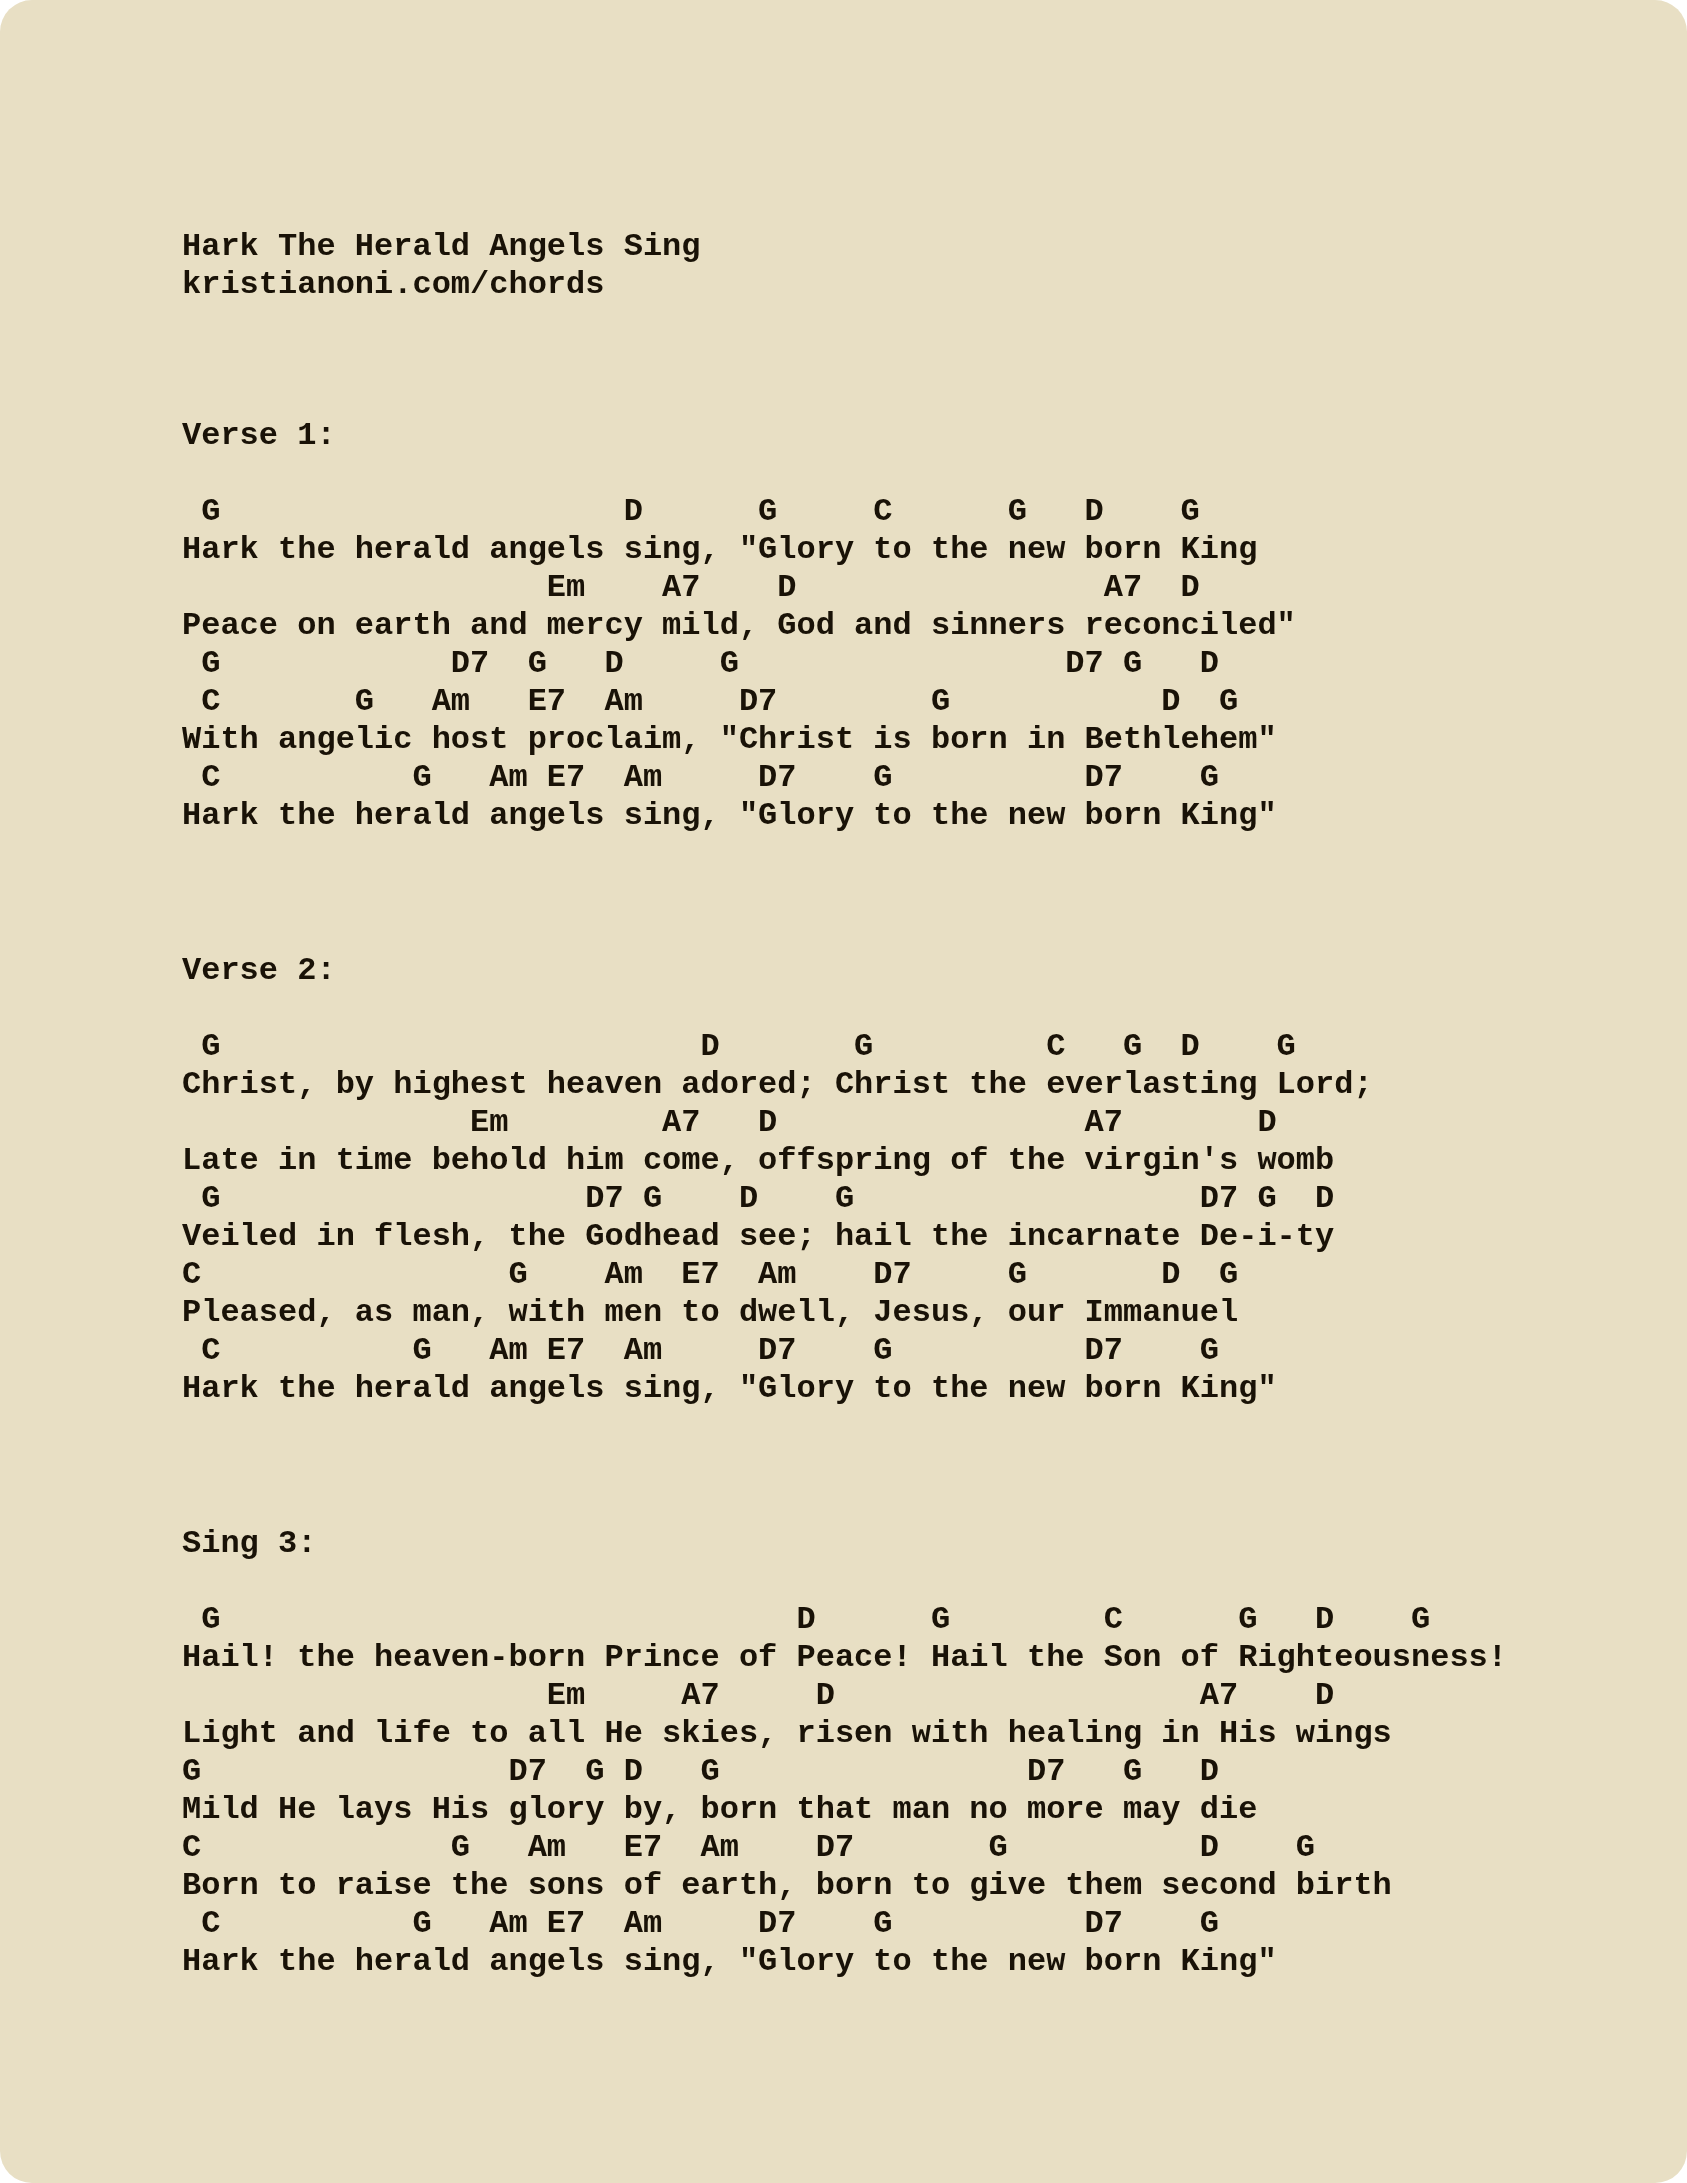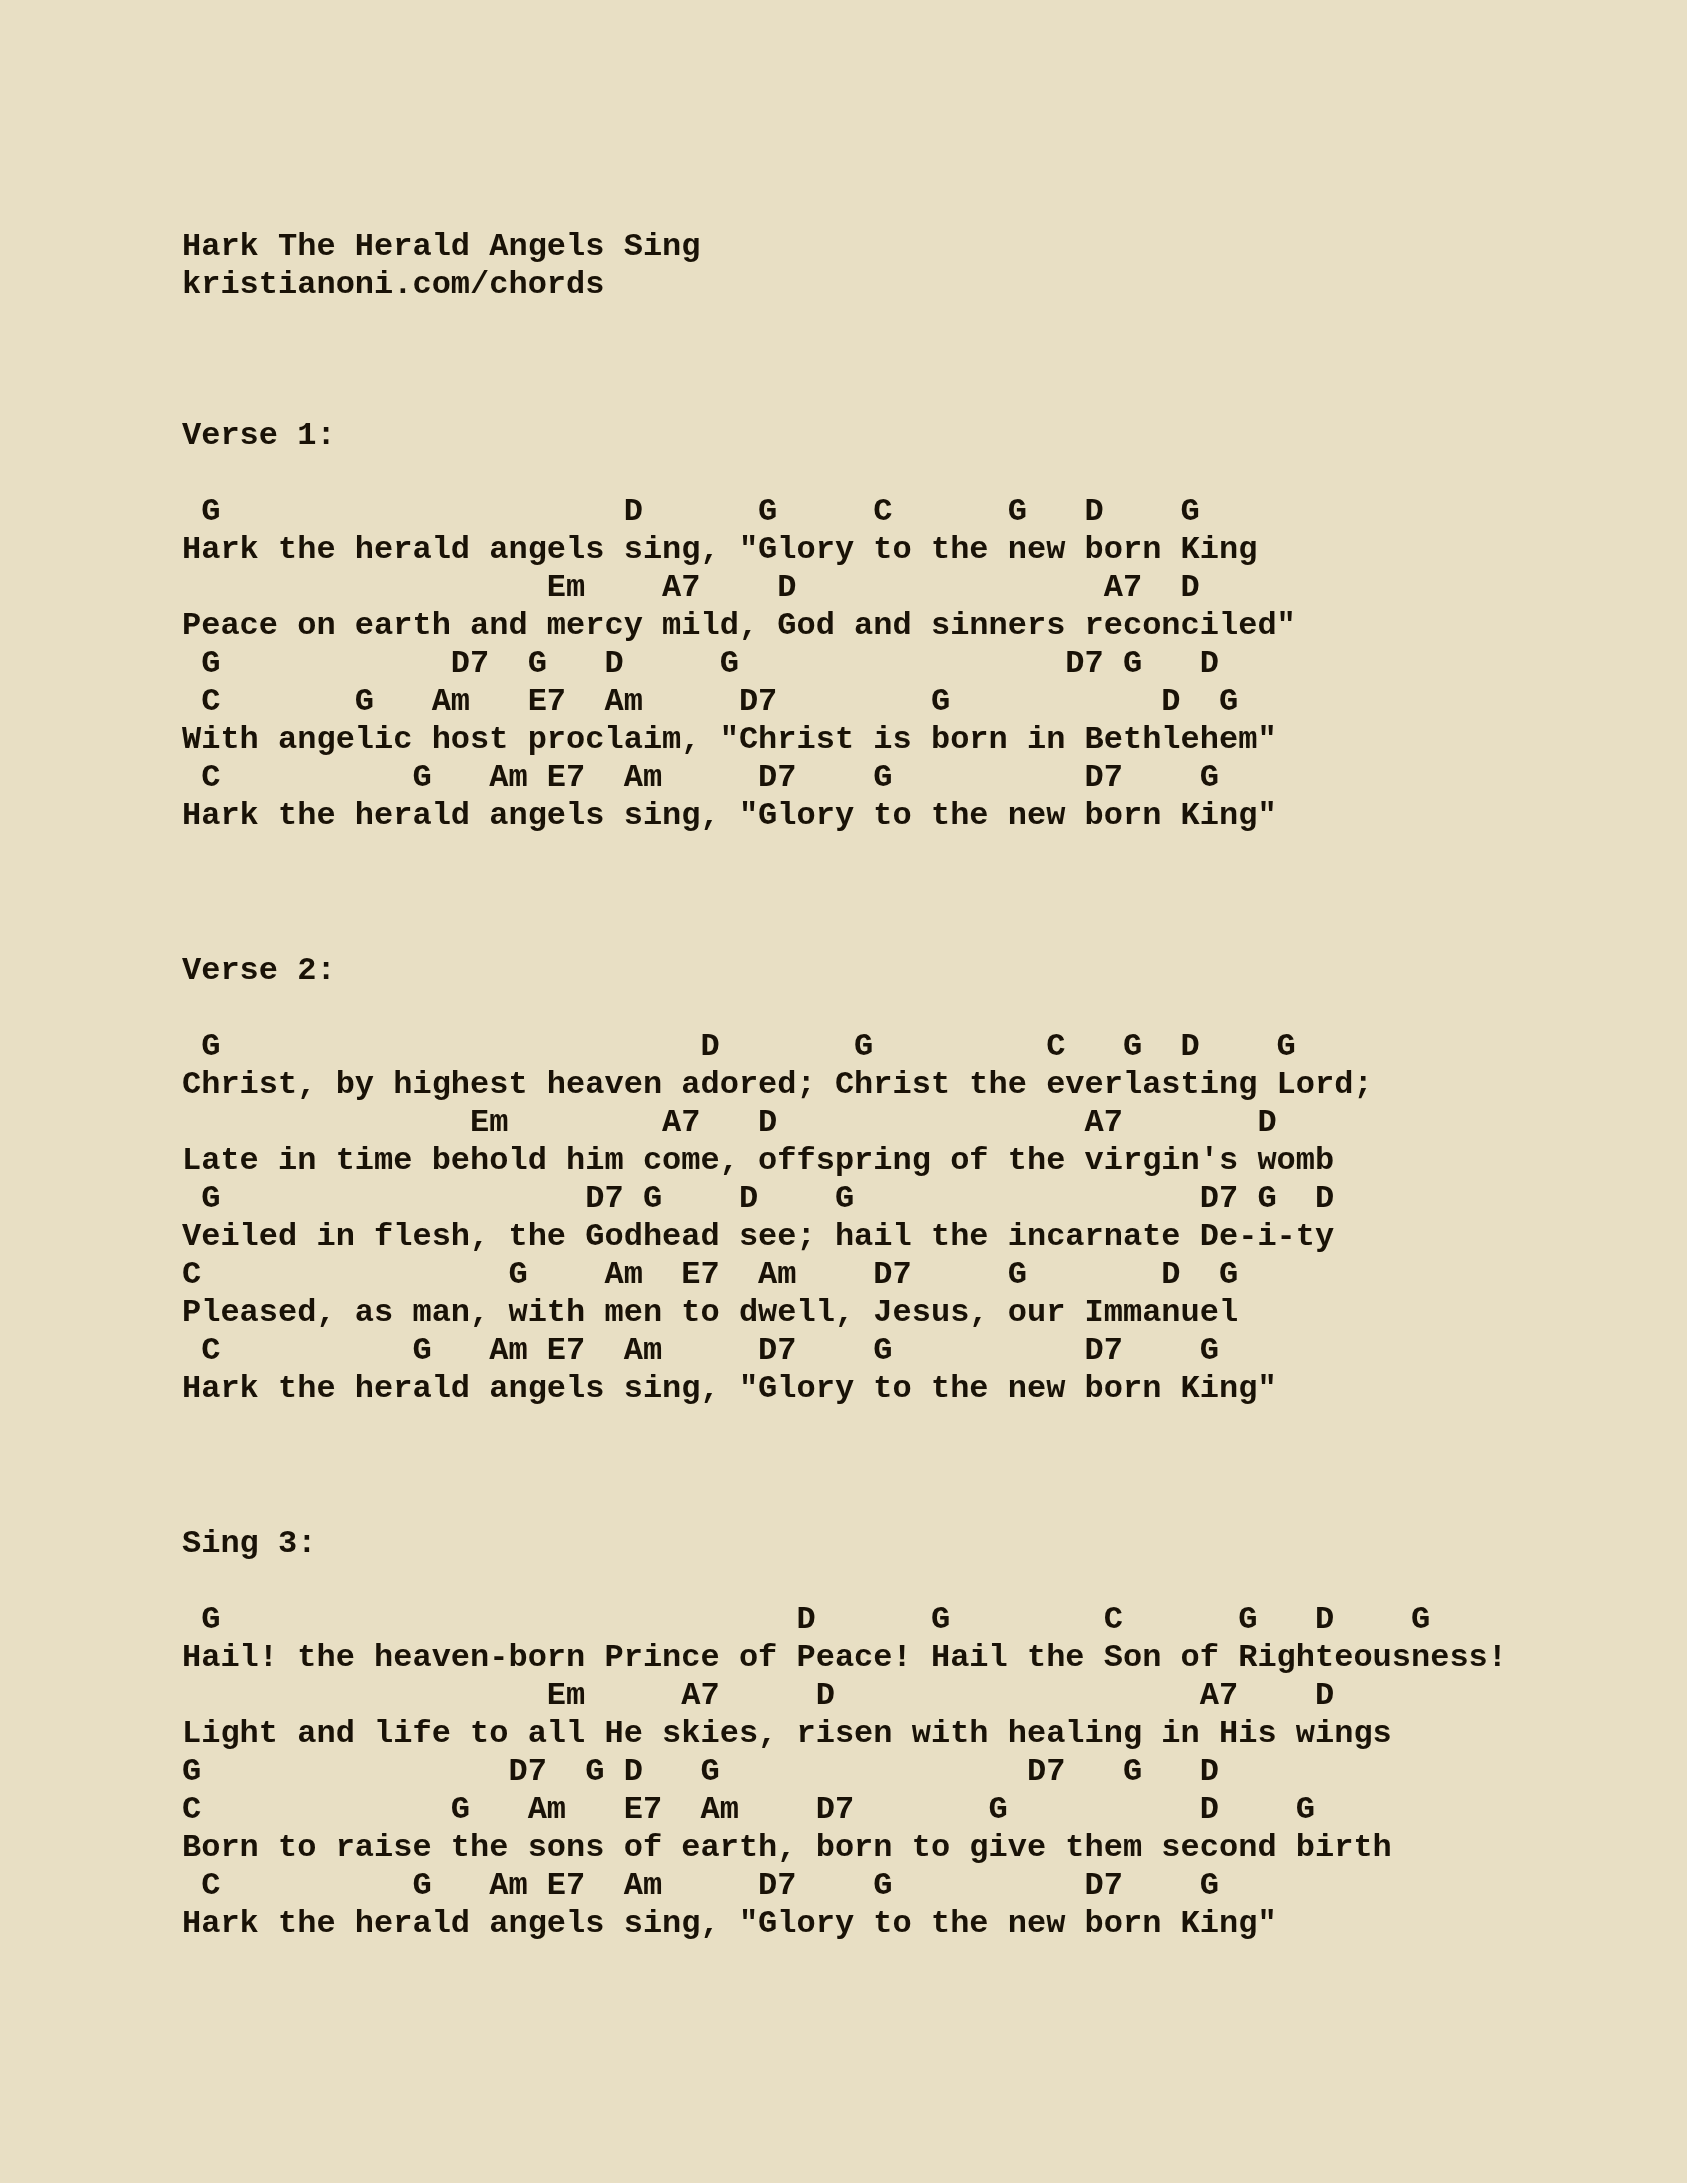--- a/index.html
+++ b/index.html
@@ -9,20 +9,21 @@
     height: 2183px;
     box-sizing: border-box;
     background: var(--bg, #e8dfc4);
     color: var(--fg, #191207);
     font-family: "Liberation Mono", "DejaVu Sans Mono", monospace;
     font-weight: bold;
     font-size: 32px;
     line-height: 38px;
     padding: 228px 0 0 182px;
     overflow: hidden;
+    border-radius: 32px;
   }
   .tline, .heading, .line {
     white-space: pre;
     height: 38px;
   }
   .verse { margin-top: 117px; }
   .verse--first { margin-top: 113px; }
   .verse .heading { margin-bottom: 38px; }
 </style>
 </head>
@@ -67,20 +68,21 @@
   </section>
 
   <section class="verse">
     <div class="heading">Sing 3:</div>
     <div>
       <div class="line"> G                              D      G        C      G   D    G</div>
       <div class="line">Hail! the heaven-born Prince of Peace! Hail the Son of Righteousness!</div>
       <div class="line">                   Em     A7     D                   A7    D</div>
       <div class="line">Light and life to all He skies, risen with healing in His wings</div>
       <div class="line">G                D7  G D   G                D7   G   D</div>
+      <div class="line">Mild He lays His glory by, born that man no more may die</div>
       <div class="line">C             G   Am   E7  Am    D7       G          D    G</div>
       <div class="line">Born to raise the sons of earth, born to give them second birth</div>
       <div class="line"> C          G   Am E7  Am     D7    G          D7    G</div>
       <div class="line">Hark the herald angels sing, "Glory to the new born King"</div>
     </div>
   </section>
 
 </div>
 
 

